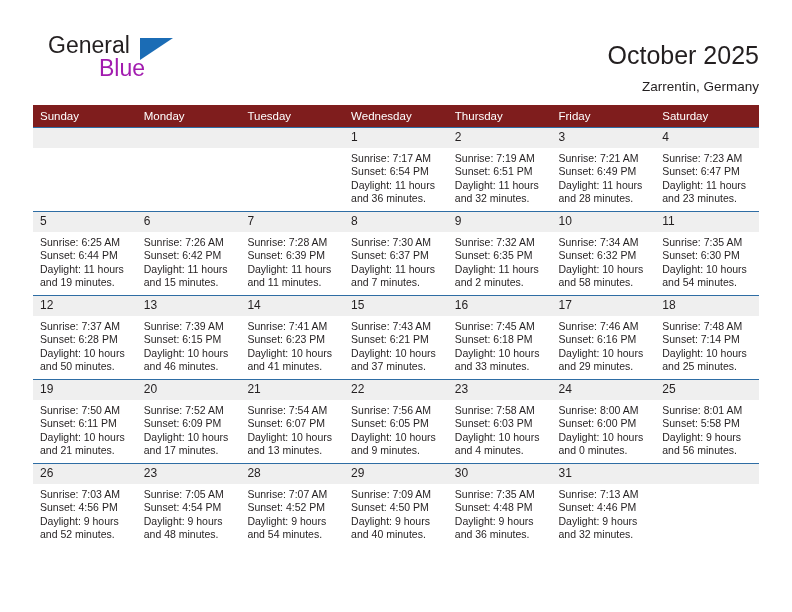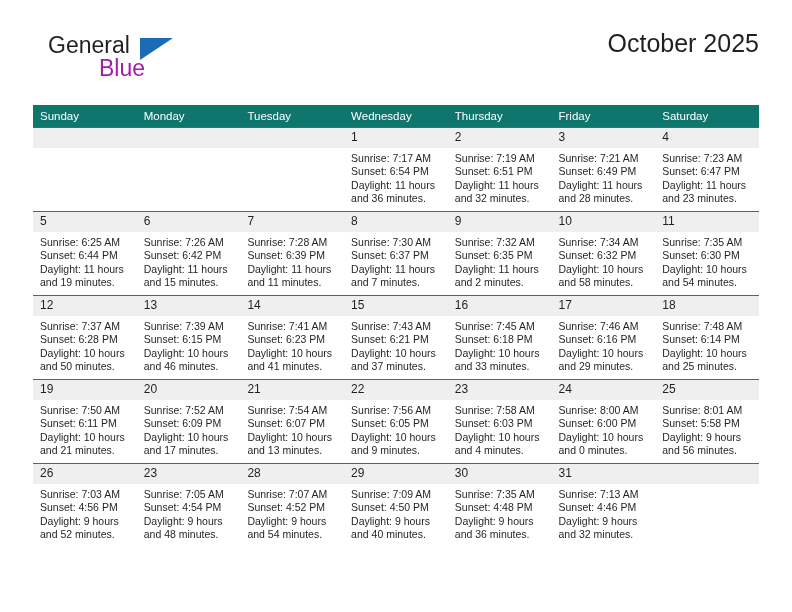--- a/index.html
+++ b/index.html
@@ -67,40 +67,41 @@
     position: absolute;
     right: 0;
     top: 0;
     text-align: right;
   }
   .cal-title {
     font-size: 25px;
     color: #231f20;
     line-height: 30px;
     white-space: nowrap;
+    margin-top: 12px;
   }
   .cal-subtitle {
     font-size: 13.5px;
     color: #231f20;
     line-height: 20px;
     margin-top: 7px;
     white-space: nowrap;
   }
 
   
   .calendar {
     position: absolute;
     left: 33px;
     top: 105px;
     width: 726px;
     border-collapse: collapse;
     table-layout: fixed;
   }
   .calendar th {
-    background: #0f766e;
+    background: #7f1d1d;
     color: #ffffff;
     font-weight: normal;
     font-size: 11.5px;
     text-align: left;
     padding: 5px 0 5px 7px;
     height: 10px;
     border: none;
   }
   .calendar td {
     vertical-align: top;
@@ -138,20 +139,21 @@
   <div class="header">
 
     <div class="brand">
       <span class="brand-general">General</span>
       <span class="brand-triangle"></span>
       <span class="brand-blue">Blue</span>
     </div>
 
     <div class="title-block">
       <div class="cal-title">October 2025</div>
+      <div class="cal-subtitle">Zarrentin, Germany</div>
     </div>
 
   </div>
 
   <table class="calendar">
     <thead>
       <tr id="weekday-row">
           <th>Sunday</th>
           <th>Monday</th>
           <th>Tuesday</th>
@@ -326,21 +328,21 @@
               <div>Sunrise: 7:46 AM</div>
               <div>Sunset: 6:16 PM</div>
               <div>Daylight: 10 hours</div>
               <div>and 29 minutes.</div>
             </div>
           </td>
           <td>
             <div class="daynum">18</div>
             <div class="info">
               <div>Sunrise: 7:48 AM</div>
-              <div>Sunset: 6:14 PM</div>
+              <div>Sunset: 7:14 PM</div>
               <div>Daylight: 10 hours</div>
               <div>and 25 minutes.</div>
             </div>
           </td>
         </tr>
         <tr>
           <td>
             <div class="daynum">19</div>
             <div class="info">
               <div>Sunrise: 7:50 AM</div>

